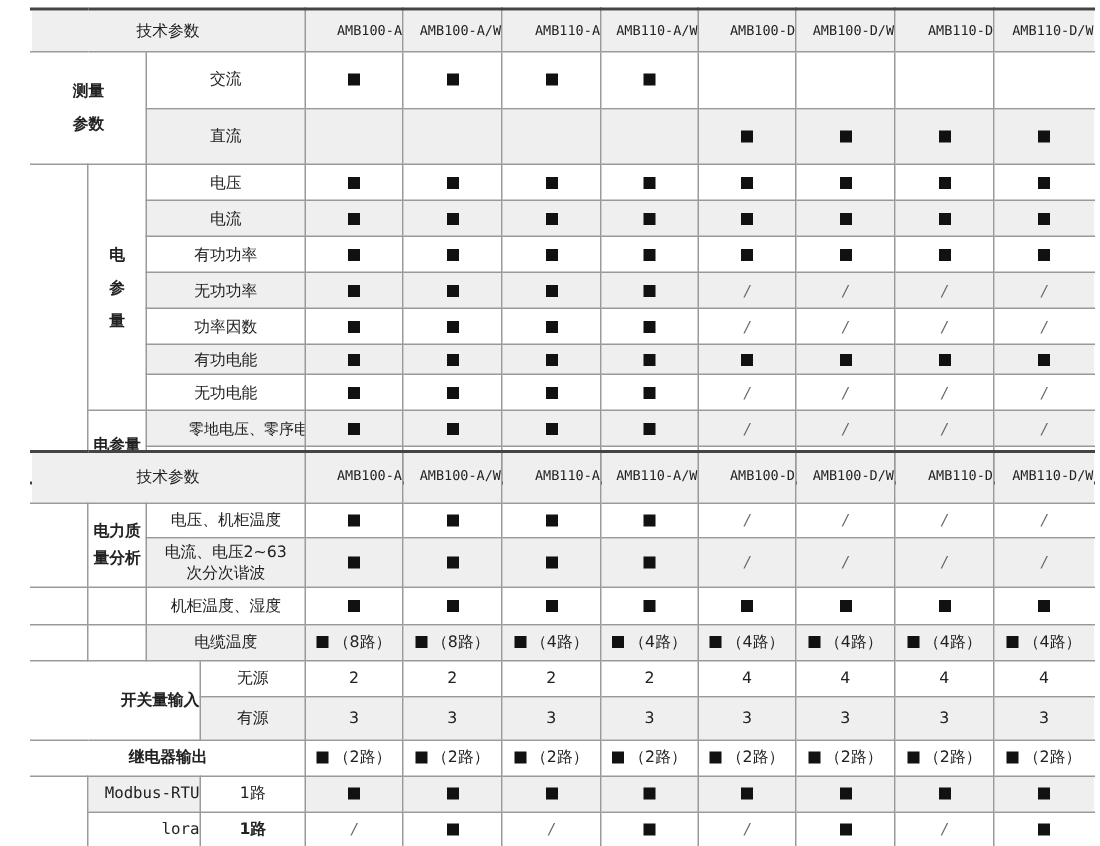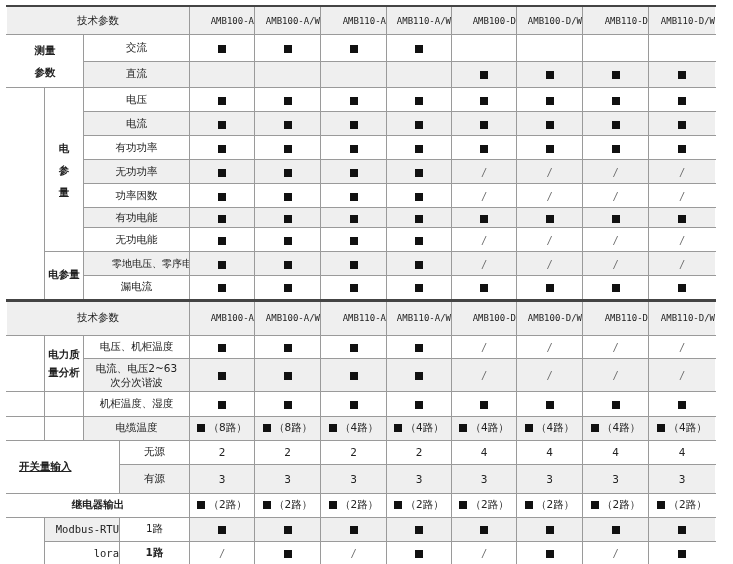--- a/index.html
+++ b/index.html
@@ -1,18 +1,18 @@
 <!DOCTYPE html>
 <html><head>
 <meta charset="utf-8">
 <style>
   html, body { margin: 0; padding: 0; background: #ffffff; }
   body { width: 733px; height: 564px; position: relative; overflow: hidden;
          font-family: "DejaVu Sans", "Liberation Sans", sans-serif; color: #222; }
-  .tbl { position: absolute; left: 6px; border-collapse: collapse; table-layout: fixed; width: 709px; }
+  .tbl { position: absolute; left: 20px; border-collapse: collapse; table-layout: fixed; width: 709px; }
   .tbl td { border: 1px solid #9a9a9a; text-align: center; vertical-align: middle; padding: 0;
             font-size: 10.5px; overflow: hidden; white-space: nowrap; }
   .tbl td.model { font-family: "DejaVu Sans Mono", "Liberation Mono", monospace; font-size: 9px; text-align: right; }
   .tbl tr.hdr td { background: #efefef; height: 27px; }
   .tbl tr.shade td.v, .tbl tr.shade td.sub { background: #efefef; }
   .tbl td.lbl { font-weight: bold; font-size: 10.5px; }
   .tbl td.sub { font-size: 10.5px; }
   #t1 { top: 5px; border-top: 2px solid #444; border-bottom: 2px solid #444; }
   #t2 { top: 300px; border-top: 2px solid #444; border-bottom: 2px solid #444; }
   .tbl td:first-child { border-left-color: transparent; }
@@ -46,21 +46,21 @@
     <td class="model">AMB100-A</td>
     <td class="model">AMB100-A/W</td>
     <td class="model">AMB110-A</td>
     <td class="model">AMB110-A/W</td>
     <td class="model">AMB100-D</td>
     <td class="model">AMB100-D/W</td>
     <td class="model">AMB110-D</td>
     <td class="model">AMB110-D/W</td>
   </tr>
   <tr style="height:24px">
-    <td colspan="2" rowspan="2" class="lbl wrap" style="padding:4px 8px;"><span style="display:inline-block;width:26px;line-height:22px;">测量参数</span></td>
+    <td colspan="2" rowspan="2" class="lbl wrap" style="padding:15px 8px;"><span style="display:inline-block;width:26px;line-height:22px;">测量参数</span></td>
     <td class="sub">交流</td>
   <td class="v"><span class="sq"></span></td>
         <td class="v"><span class="sq"></span></td>
         <td class="v"><span class="sq"></span></td>
         <td class="v"><span class="sq"></span></td>
         <td class="v"></td>
         <td class="v"></td>
         <td class="v"></td>
         <td class="v"></td>
       </tr>
@@ -257,21 +257,21 @@
   <td class="v"><span class="sq"></span><span> （8路）</span></td>
         <td class="v"><span class="sq"></span><span> （8路）</span></td>
         <td class="v"><span class="sq"></span><span> （4路）</span></td>
         <td class="v"><span class="sq"></span><span> （4路）</span></td>
         <td class="v"><span class="sq"></span><span> （4路）</span></td>
         <td class="v"><span class="sq"></span><span> （4路）</span></td>
         <td class="v"><span class="sq"></span><span> （4路）</span></td>
         <td class="v"><span class="sq"></span><span> （4路）</span></td>
       </tr>
   <tr style="height:24px">
-    <td colspan="3" rowspan="2" class="lbl" style="text-align:left;padding-left:12px;text-decoration:underline;">开关量输入</td>
+    <td colspan="3" rowspan="2" class="lbl" style="text-align:right;padding-left:12px;">开关量输入</td>
     <td class="sub">无源</td>
   <td class="v">2</td>
         <td class="v">2</td>
         <td class="v">2</td>
         <td class="v">2</td>
         <td class="v">4</td>
         <td class="v">4</td>
         <td class="v">4</td>
         <td class="v">4</td>
       </tr>

